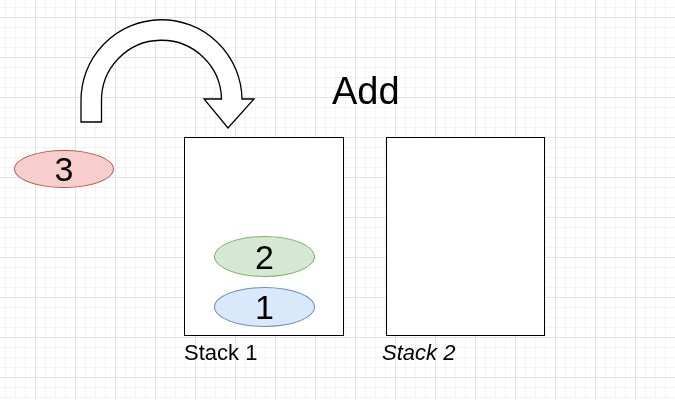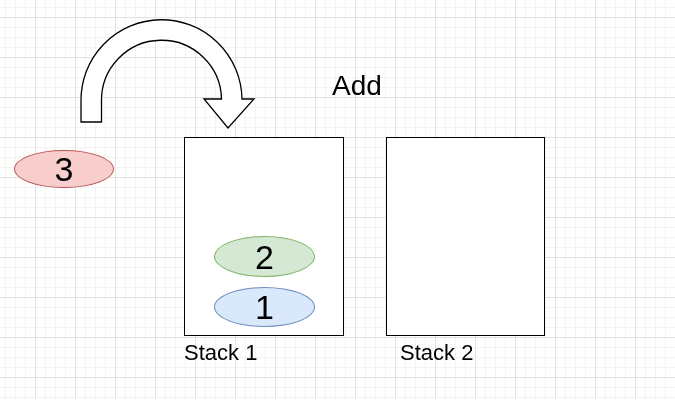--- a/index.html
+++ b/index.html
@@ -25,35 +25,35 @@
     position: absolute; left: 0; top: 399px; width: 675px; height: 3px;
     background: #ffffff;
   }
   .arc-arrow {
     position: absolute; left: 75px; top: 15px;
     width: 181px; height: 116px;
     overflow: visible;
   }
   .op-label {
     position: absolute; left: 332px; top: 72px;
-    font-size: 28px; line-height: 1; white-space: nowrap;
+    font-size: 38px; line-height: 1; white-space: nowrap;
   }
   .stack-rect {
     position: absolute; top: 137px; height: 197px;
     background: #ffffff;
     border: 1.5px solid #000000;
   }
   .stack-rect.s1 { left: 184px; width: 158px; }
   .stack-rect.s2 { left: 386px; width: 157px; }
   .stack-label {
     position: absolute; top: 342px;
     font-size: 22px; line-height: 22px; 
   }
   .stack-label.s1 { left: 184px; width: 161px; }
-  .stack-label.s2 { left: 400px; width: 160px; }
+  .stack-label.s2 { left: 382px; width: 160px; font-style: italic; }
   .ellipse {
     position: absolute;
     border-radius: 50%;
     display: flex; align-items: center; justify-content: center;
     font-size: 34px; line-height: 1;
     box-sizing: border-box;
   }
   .ellipse.red   { left: 14px;  top: 150px; width: 100px; height: 38px;
                    background: #f8cecc; border: 1.3px solid #b85450; }
   .ellipse.green { left: 214px; top: 236px; width: 101px; height: 41px;

